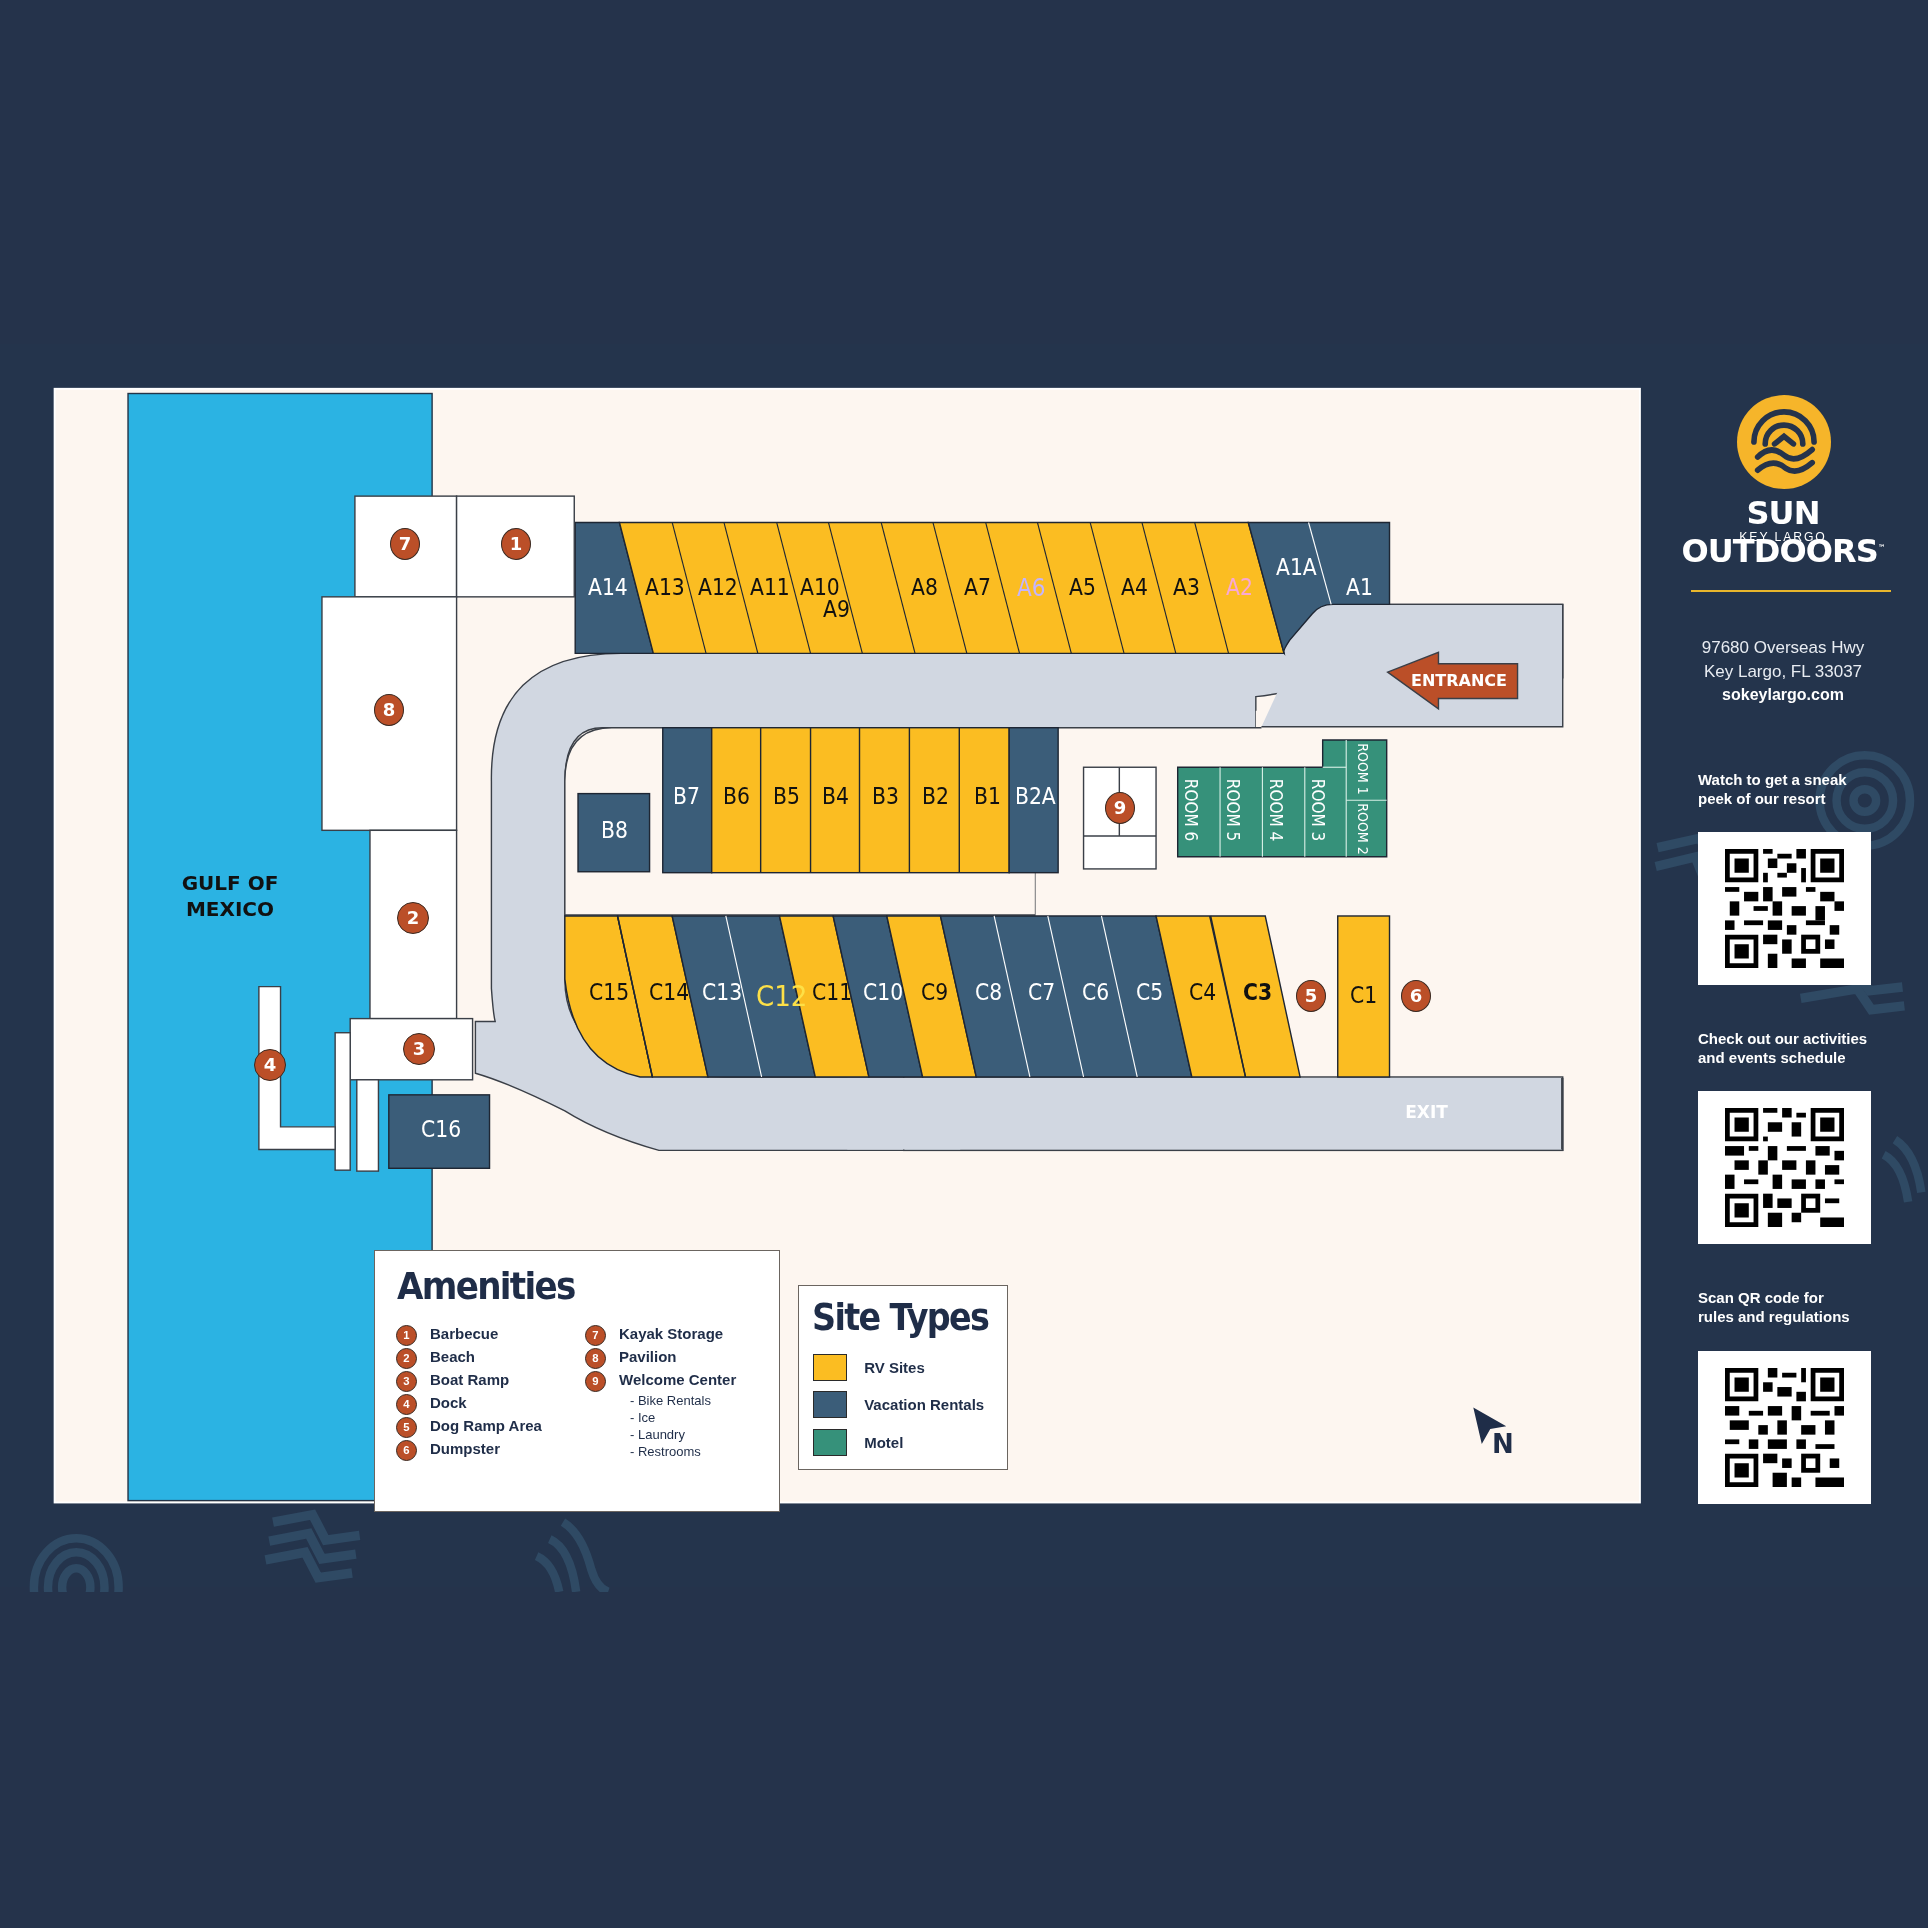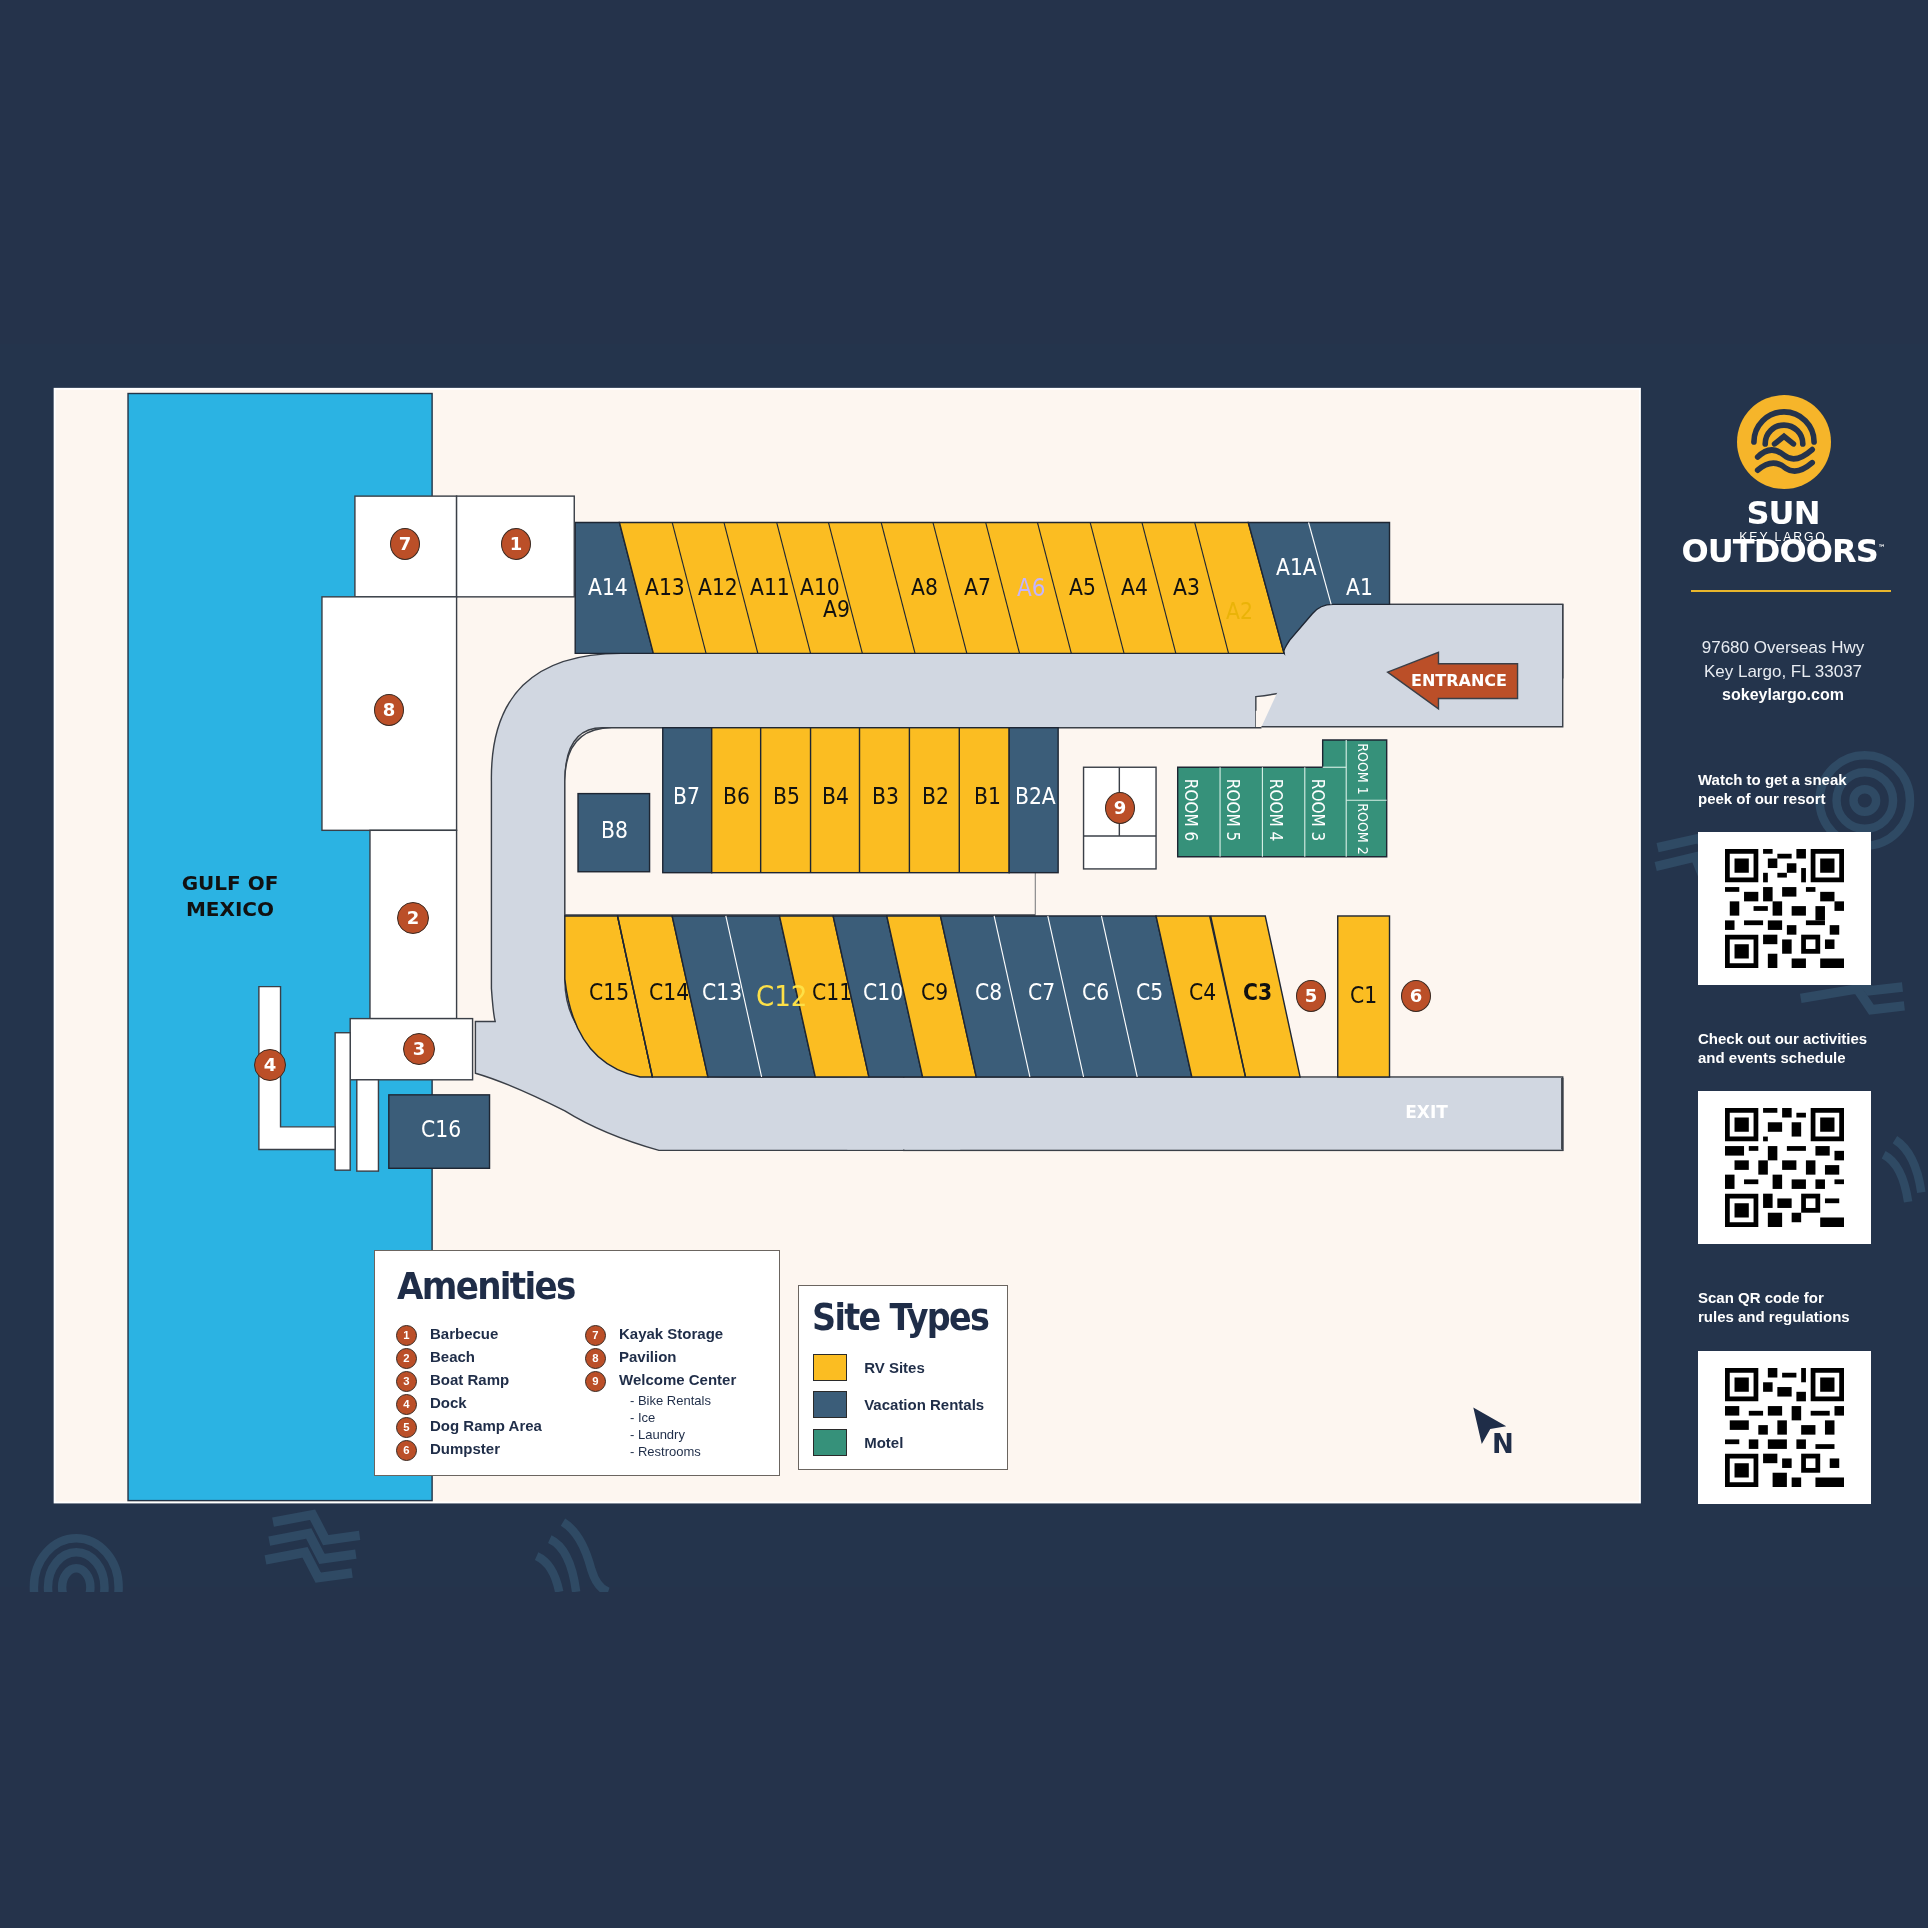--- a/index.html
+++ b/index.html
@@ -187,21 +187,21 @@
   <div class="lbl" style="position:absolute;left:698px;top:574px;font-size:22.6px;color:#111;">A12</div>
   <div class="lbl" style="position:absolute;left:750px;top:574px;font-size:22.6px;color:#111;">A11</div>
   <div class="lbl" style="position:absolute;left:800px;top:574px;font-size:22.6px;color:#111;">A10</div>
   <div class="lbl" style="position:absolute;left:823px;top:574px;font-size:22.6px;color:#111;margin-top:22px;">A9</div>
   <div class="lbl" style="position:absolute;left:911px;top:574px;font-size:22.6px;color:#111;">A8</div>
   <div class="lbl" style="position:absolute;left:964px;top:574px;font-size:22.6px;color:#111;">A7</div>
   <div class="lbl" style="position:absolute;left:1017px;top:574px;font-size:24px;color:#c4b5fd;">A6</div>
   <div class="lbl" style="position:absolute;left:1069px;top:574px;font-size:22.6px;color:#111;">A5</div>
   <div class="lbl" style="position:absolute;left:1121px;top:574px;font-size:22.6px;color:#111;">A4</div>
   <div class="lbl" style="position:absolute;left:1173px;top:574px;font-size:22.6px;color:#111;">A3</div>
-  <div class="lbl" style="position:absolute;left:1226px;top:598px;font-size:22.6px;color:#eab308;">A2</div>
+  <div class="lbl" style="position:absolute;left:1226px;top:574px;font-size:22.6px;color:#f9a8d4;">A2</div>
   <div class="lbl" style="position:absolute;left:1276px;top:554px;font-size:22.6px;color:#fff;">A1A</div>
   <div class="lbl" style="position:absolute;left:1346px;top:554px;font-size:22.6px;color:#fff;margin-top:20px;">A1</div>
 
   <div class="lbl" style="position:absolute;left:601px;top:817px;font-size:22.6px;color:#fff;">B8</div>
   <div class="lbl" style="position:absolute;left:673px;top:783px;font-size:22.6px;color:#fff;">B7</div>
   <div class="lbl" style="position:absolute;left:723px;top:783px;font-size:22.6px;color:#111;">B6</div>
   <div class="lbl" style="position:absolute;left:773px;top:783px;font-size:22.6px;color:#111;">B5</div>
   <div class="lbl" style="position:absolute;left:822px;top:783px;font-size:22.6px;color:#111;">B4</div>
   <div class="lbl" style="position:absolute;left:872px;top:783px;font-size:22.6px;color:#111;">B3</div>
   <div class="lbl" style="position:absolute;left:922px;top:783px;font-size:22.6px;color:#111;">B2</div>
@@ -235,21 +235,21 @@
   <div style="position:absolute;left:501px;top:528px;width:28px;height:30px;border-radius:50%;background:#bb4f28;border:1.4px solid #3a2a22;color:#fff;font-family:'DejaVu Sans',sans-serif;font-weight:bold;font-size:18px;text-align:center;line-height:30px;">1</div>
   <div style="position:absolute;left:374px;top:694px;width:28px;height:30px;border-radius:50%;background:#bb4f28;border:1.4px solid #3a2a22;color:#fff;font-family:'DejaVu Sans',sans-serif;font-weight:bold;font-size:18px;text-align:center;line-height:30px;">8</div>
   <div style="position:absolute;left:397px;top:902px;width:30px;height:30px;border-radius:50%;background:#bb4f28;border:1.4px solid #3a2a22;color:#fff;font-family:'DejaVu Sans',sans-serif;font-weight:bold;font-size:18px;text-align:center;line-height:30px;">2</div>
   <div style="position:absolute;left:403px;top:1033px;width:30px;height:30px;border-radius:50%;background:#bb4f28;border:1.4px solid #3a2a22;color:#fff;font-family:'DejaVu Sans',sans-serif;font-weight:bold;font-size:18px;text-align:center;line-height:30px;">3</div>
   <div style="position:absolute;left:254px;top:1049px;width:30px;height:30px;border-radius:50%;background:#bb4f28;border:1.4px solid #3a2a22;color:#fff;font-family:'DejaVu Sans',sans-serif;font-weight:bold;font-size:18px;text-align:center;line-height:30px;">4</div>
   <div style="position:absolute;left:1296px;top:980px;width:28px;height:30px;border-radius:50%;background:#bb4f28;border:1.4px solid #3a2a22;color:#fff;font-family:'DejaVu Sans',sans-serif;font-weight:bold;font-size:18px;text-align:center;line-height:30px;">5</div>
   <div style="position:absolute;left:1401px;top:980px;width:28px;height:30px;border-radius:50%;background:#bb4f28;border:1.4px solid #3a2a22;color:#fff;font-family:'DejaVu Sans',sans-serif;font-weight:bold;font-size:18px;text-align:center;line-height:30px;">6</div>
   <div style="position:absolute;left:1105px;top:792px;width:28px;height:30px;border-radius:50%;background:#bb4f28;border:1.4px solid #3a2a22;color:#fff;font-family:'DejaVu Sans',sans-serif;font-weight:bold;font-size:18px;text-align:center;line-height:30px;">9</div>
 </div>
 
-<div style="position:absolute;left:374px;top:1250px;width:406px;height:226px;background:#fff;border:1.4px solid #6b6560;box-sizing:border-box;color:#1f2d48;">
+<div style="position:absolute;left:374px;top:1250px;width:406px;height:262px;background:#fff;border:1.4px solid #6b6560;box-sizing:border-box;color:#1f2d48;">
   <div style="position:absolute;left:21.7px;top:13px;font-family:'DejaVu Sans',sans-serif;font-weight:bold;font-size:38px;letter-spacing:-1.9px;transform:scaleX(0.9);transform-origin:left;">Amenities</div>
   <div style="position:absolute;left:21px;top:72px;font-family:'Liberation Sans',sans-serif;font-weight:bold;font-size:15px;line-height:22px;">
     <div><span class="num" style="display:inline-block;width:19px;height:19px;border-radius:50%;background:#bb4f28;color:#fff;font-size:11.3px;text-align:center;line-height:19px;margin-right:13px;border:0.9px solid #3a2a22;">1</span><span>Barbecue</span></div>
     <div><span style="display:inline-block;width:19px;height:19px;border-radius:50%;background:#bb4f28;color:#fff;font-size:11.3px;text-align:center;line-height:19px;margin-right:13px;border:0.9px solid #3a2a22;">2</span><span>Beach</span></div>
     <div><span style="display:inline-block;width:19px;height:19px;border-radius:50%;background:#bb4f28;color:#fff;font-size:11.3px;text-align:center;line-height:19px;margin-right:13px;border:0.9px solid #3a2a22;">3</span><span>Boat Ramp</span></div>
     <div><span style="display:inline-block;width:19px;height:19px;border-radius:50%;background:#bb4f28;color:#fff;font-size:11.3px;text-align:center;line-height:19px;margin-right:13px;border:0.9px solid #3a2a22;">4</span><span>Dock</span></div>
     <div><span style="display:inline-block;width:19px;height:19px;border-radius:50%;background:#bb4f28;color:#fff;font-size:11.3px;text-align:center;line-height:19px;margin-right:13px;border:0.9px solid #3a2a22;">5</span><span>Dog Ramp Area</span></div>
     <div><span style="display:inline-block;width:19px;height:19px;border-radius:50%;background:#bb4f28;color:#fff;font-size:11.3px;text-align:center;line-height:19px;margin-right:13px;border:0.9px solid #3a2a22;">6</span><span>Dumpster</span></div>
   </div>
   <div style="position:absolute;left:210px;top:72px;font-family:'Liberation Sans',sans-serif;font-weight:bold;font-size:15px;line-height:21.7px;">

